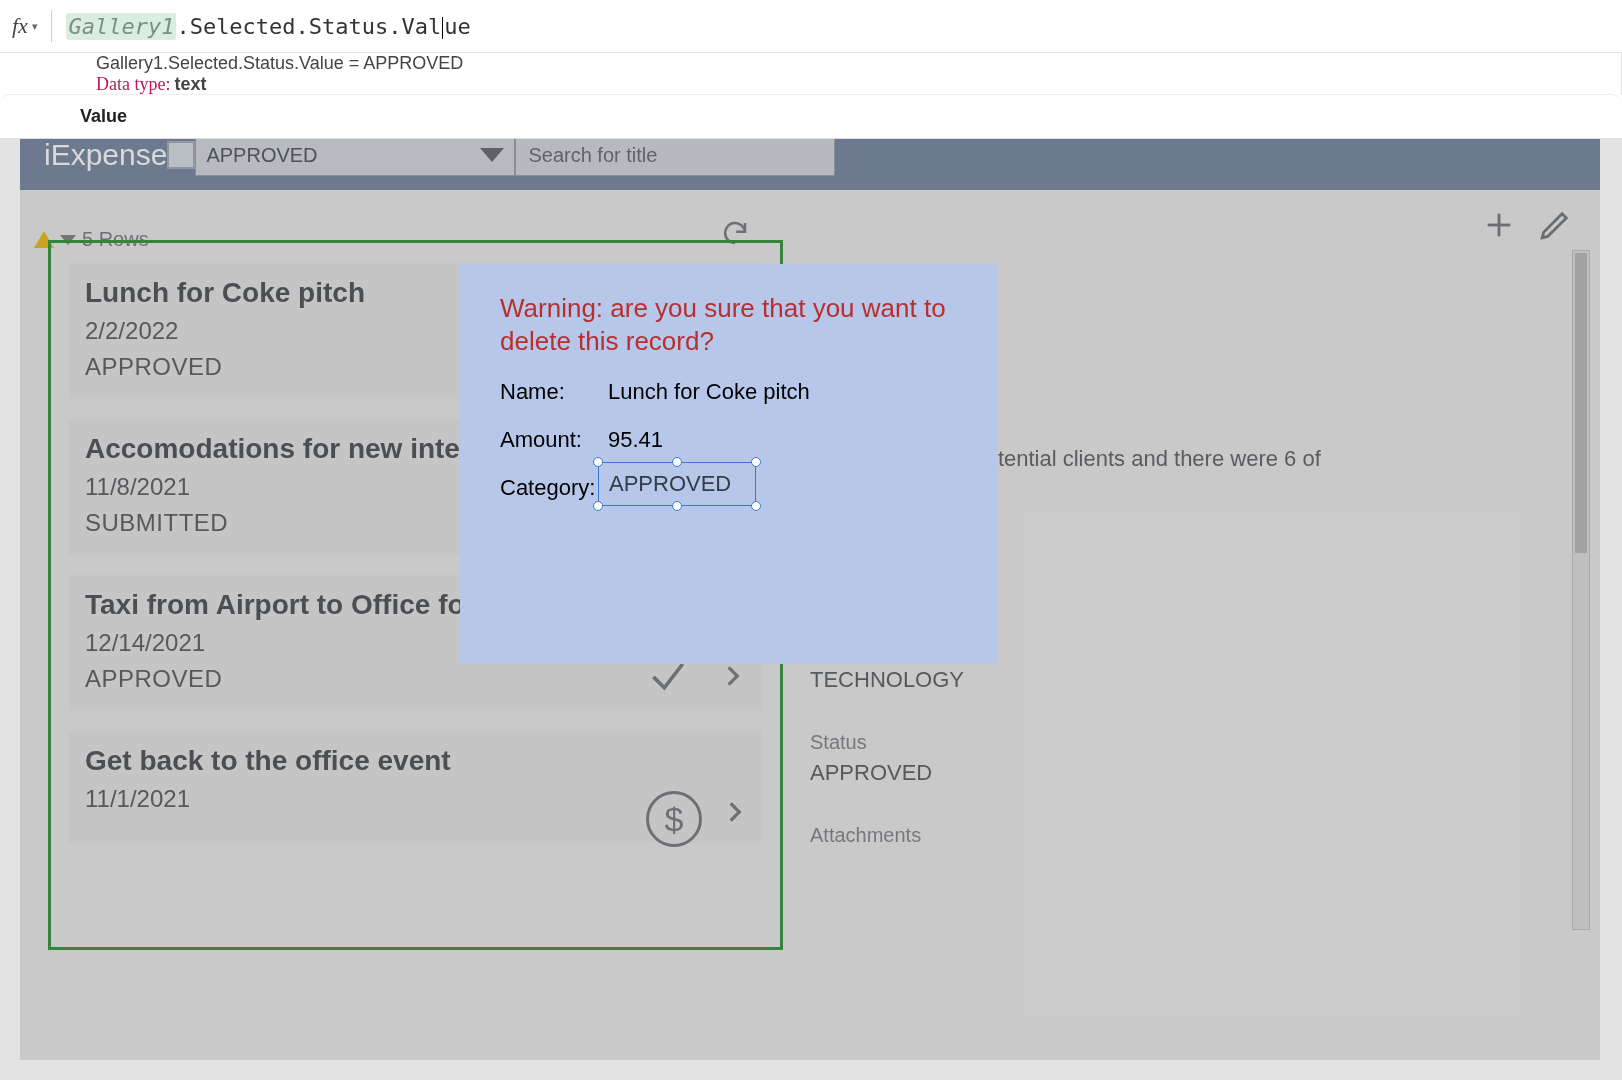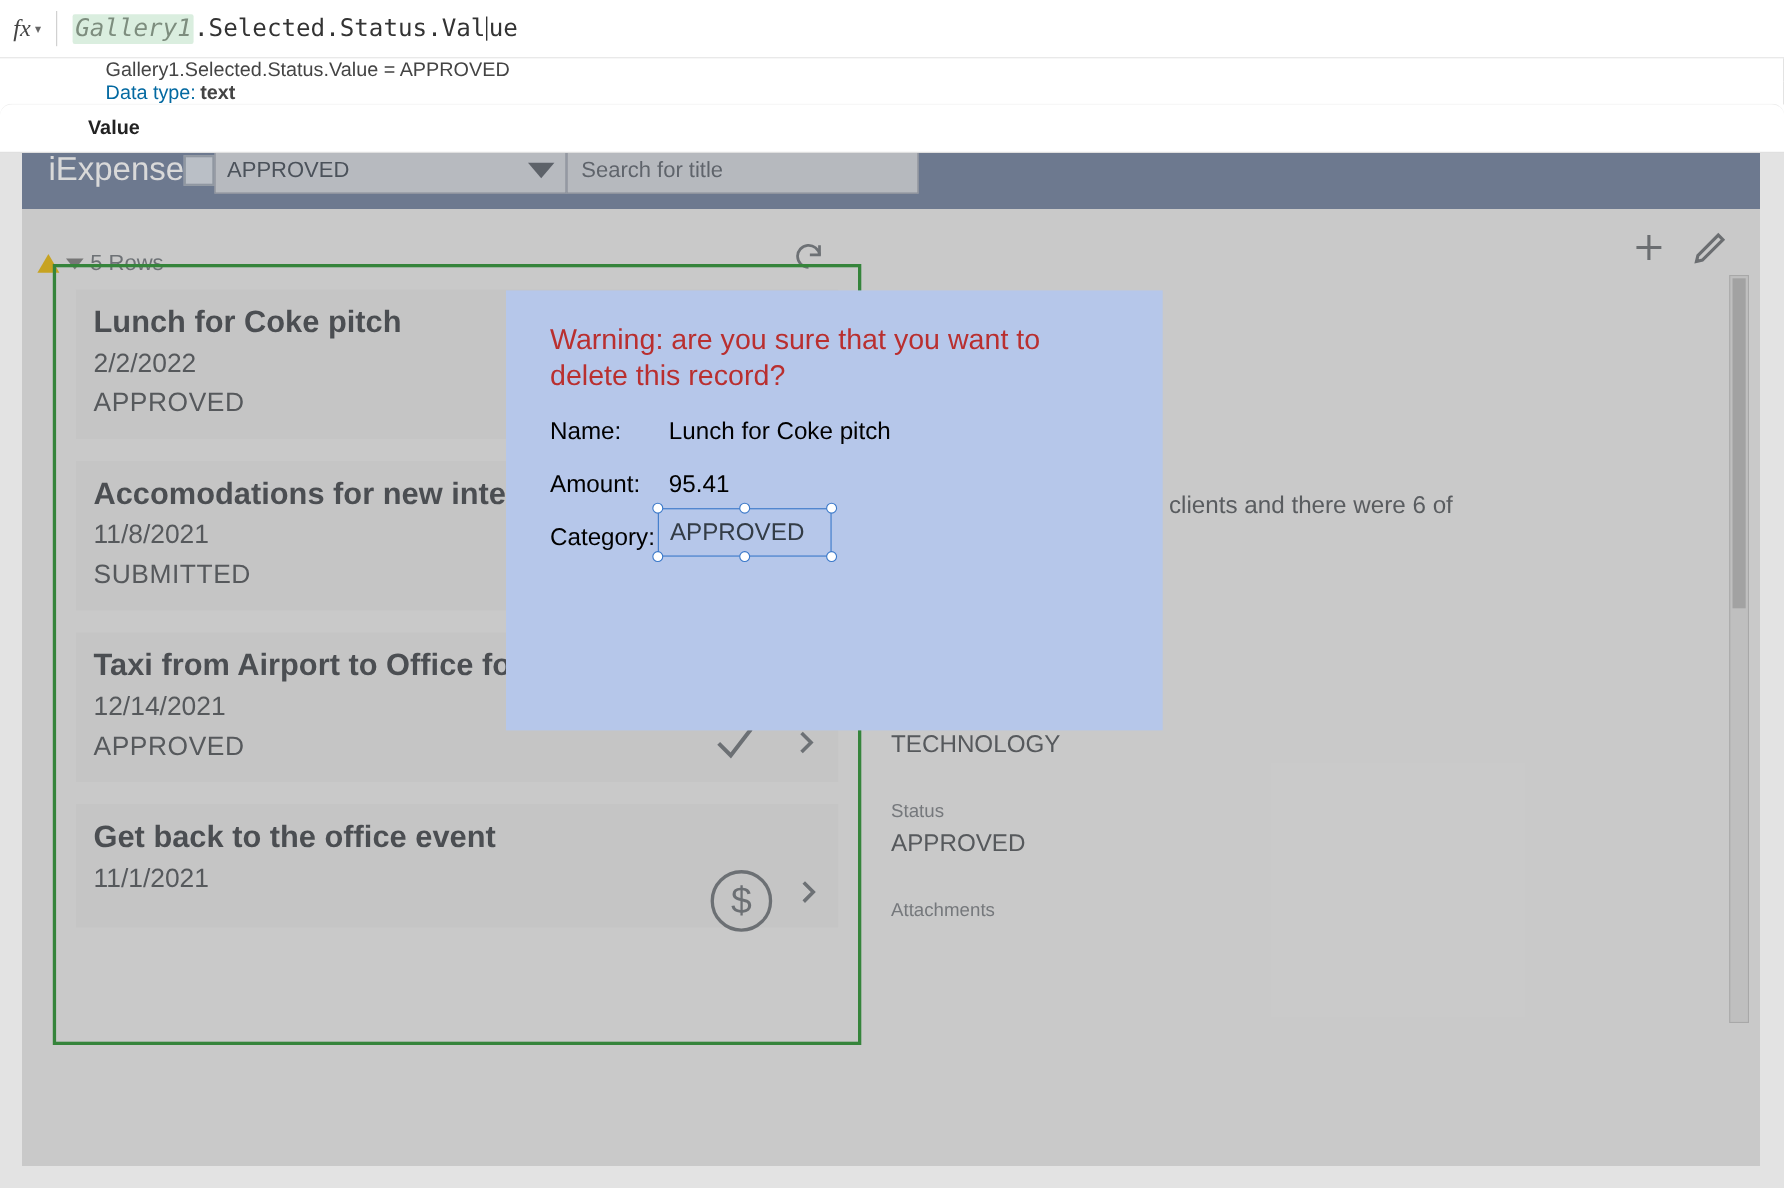--- a/index.html
+++ b/index.html
@@ -70,21 +70,21 @@
     color: #444;
     flex-direction: column;
   }
   .result-cell {
     display:flex;
     align-items:center;
     padding: 0 18px;
     border-right: 1px solid #e0e0e0;
   }
   .result-label { }
-  .data-type-label { color:#0369a1; }
+  .data-type-label { color:#be185d;font-family:Liberation Serif, serif; }
   .data-type-value { font-weight: 600; margin-left:4px; }
   .suggest-row {
     height: 44px;
     padding-left: 80px;
     display:flex;
     align-items:center;
     font-size: 18px;
     font-weight: 700;
     color: #222;
     border-top: 1px solid #eee;
@@ -232,21 +232,21 @@
   }
 
   .detail-panel {
     position:absolute;
     top: 150px;
     left: 790px;
     width: 530px;
     color:#4e5257;
     font-size: 22px;
   }
-  .detail-label { color:#75797e; font-size: 17px; margin-top:38px; }
+  .detail-label { color:#75797e; font-size: 20px; margin-top:38px; }
   .detail-val { font-size: 22px; margin-top:6px; color:#4a4e53; }
 
   .scrollbar {
     position:absolute;
     top: 130px; right: 10px;
     width: 18px; height: 680px;
     background: #dcdcdc;
     border:1px solid #bcbcbc;
   }
   .scrollbar-thumb {
@@ -261,21 +261,21 @@
     position:absolute;
     top:0;left:0;right:0;bottom:0;
     background: rgba(120,120,120,0.28);
     pointer-events:none;
   }
 
   .modal-box {
     position:absolute;
     top: 144px;
     left: 440px;
-    width: 597px;
+    width: 538px;
     height: 400px;
     background: #b6c7ea;
     padding: 28px 40px;
     z-index: 30;
   }
   .modal-title {
     color: #b92f2f;
     font-size: 26px;
     line-height: 1.25;
     font-weight: 500;

